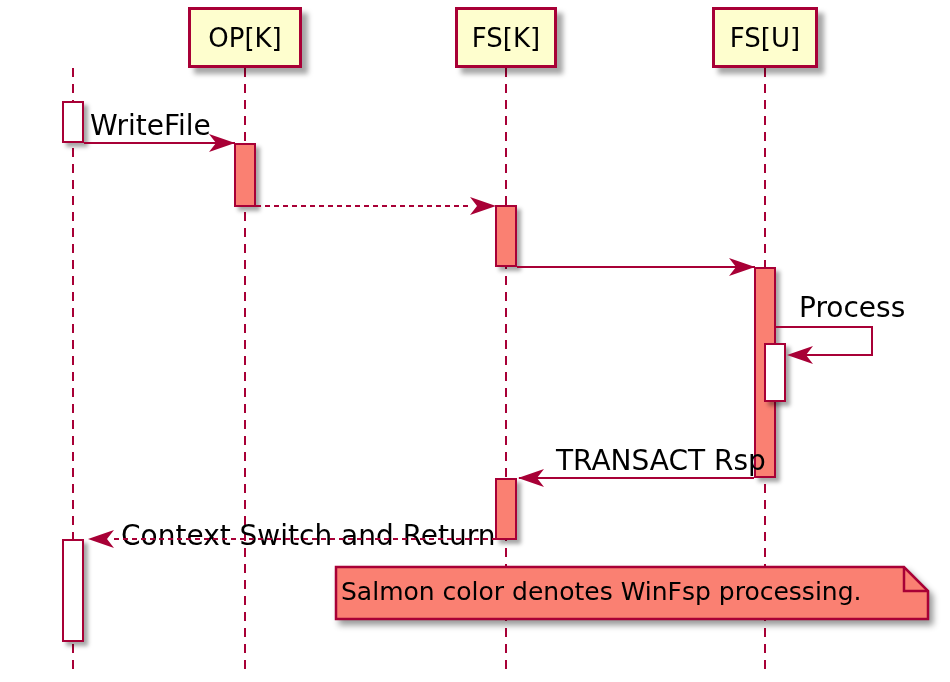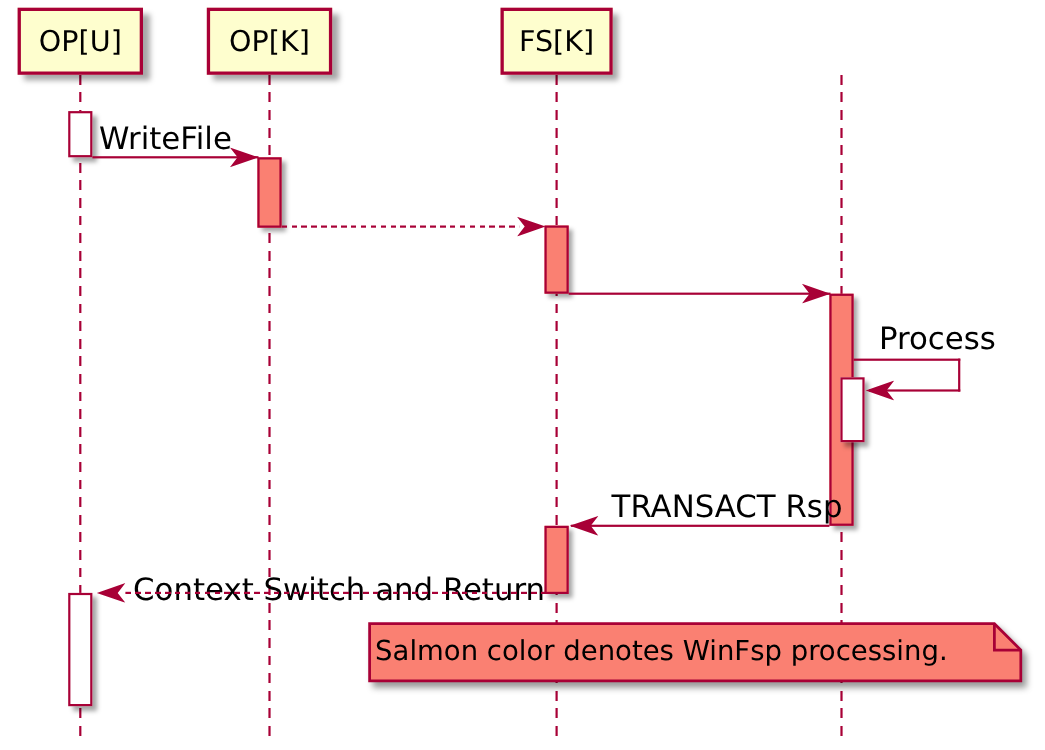--- a/index.html
+++ b/index.html
@@ -58,28 +58,28 @@
 </head>
 <body>
 
 <div class="diagram">
 
   <div class="lifeline" style="left:72px"></div>
   <div class="lifeline" style="left:244px"></div>
   <div class="lifeline" style="left:505px"></div>
   <div class="lifeline" style="left:764px"></div>
 
-  <div class="participant" style="left:16px;width:114px">
-    <span>OP[U]</span>
-  </div>
   <div class="participant" style="left:188px;width:114px">
     <span>OP[K]</span>
   </div>
   <div class="participant" style="left:455px;width:102px">
     <span>FS[K]</span>
+  </div>
+  <div class="participant" style="left:712px;width:106px">
+    <span>FS[U]</span>
   </div>
 
   <div class="bar white" style="left:62px;top:101px;height:42px"></div>
   <div class="bar salmon" style="left:234px;top:143px;height:64px"></div>
   <div class="bar salmon" style="left:495px;top:205px;height:62px"></div>
   <div class="bar salmon" style="left:754px;top:267px;height:211px"></div>
   <div class="bar white" style="left:764px;top:343px;height:59px"></div>
   <div class="bar salmon" style="left:495px;top:478px;height:62px"></div>
   <div class="bar white" style="left:62px;top:539px;height:103px"></div>
 

